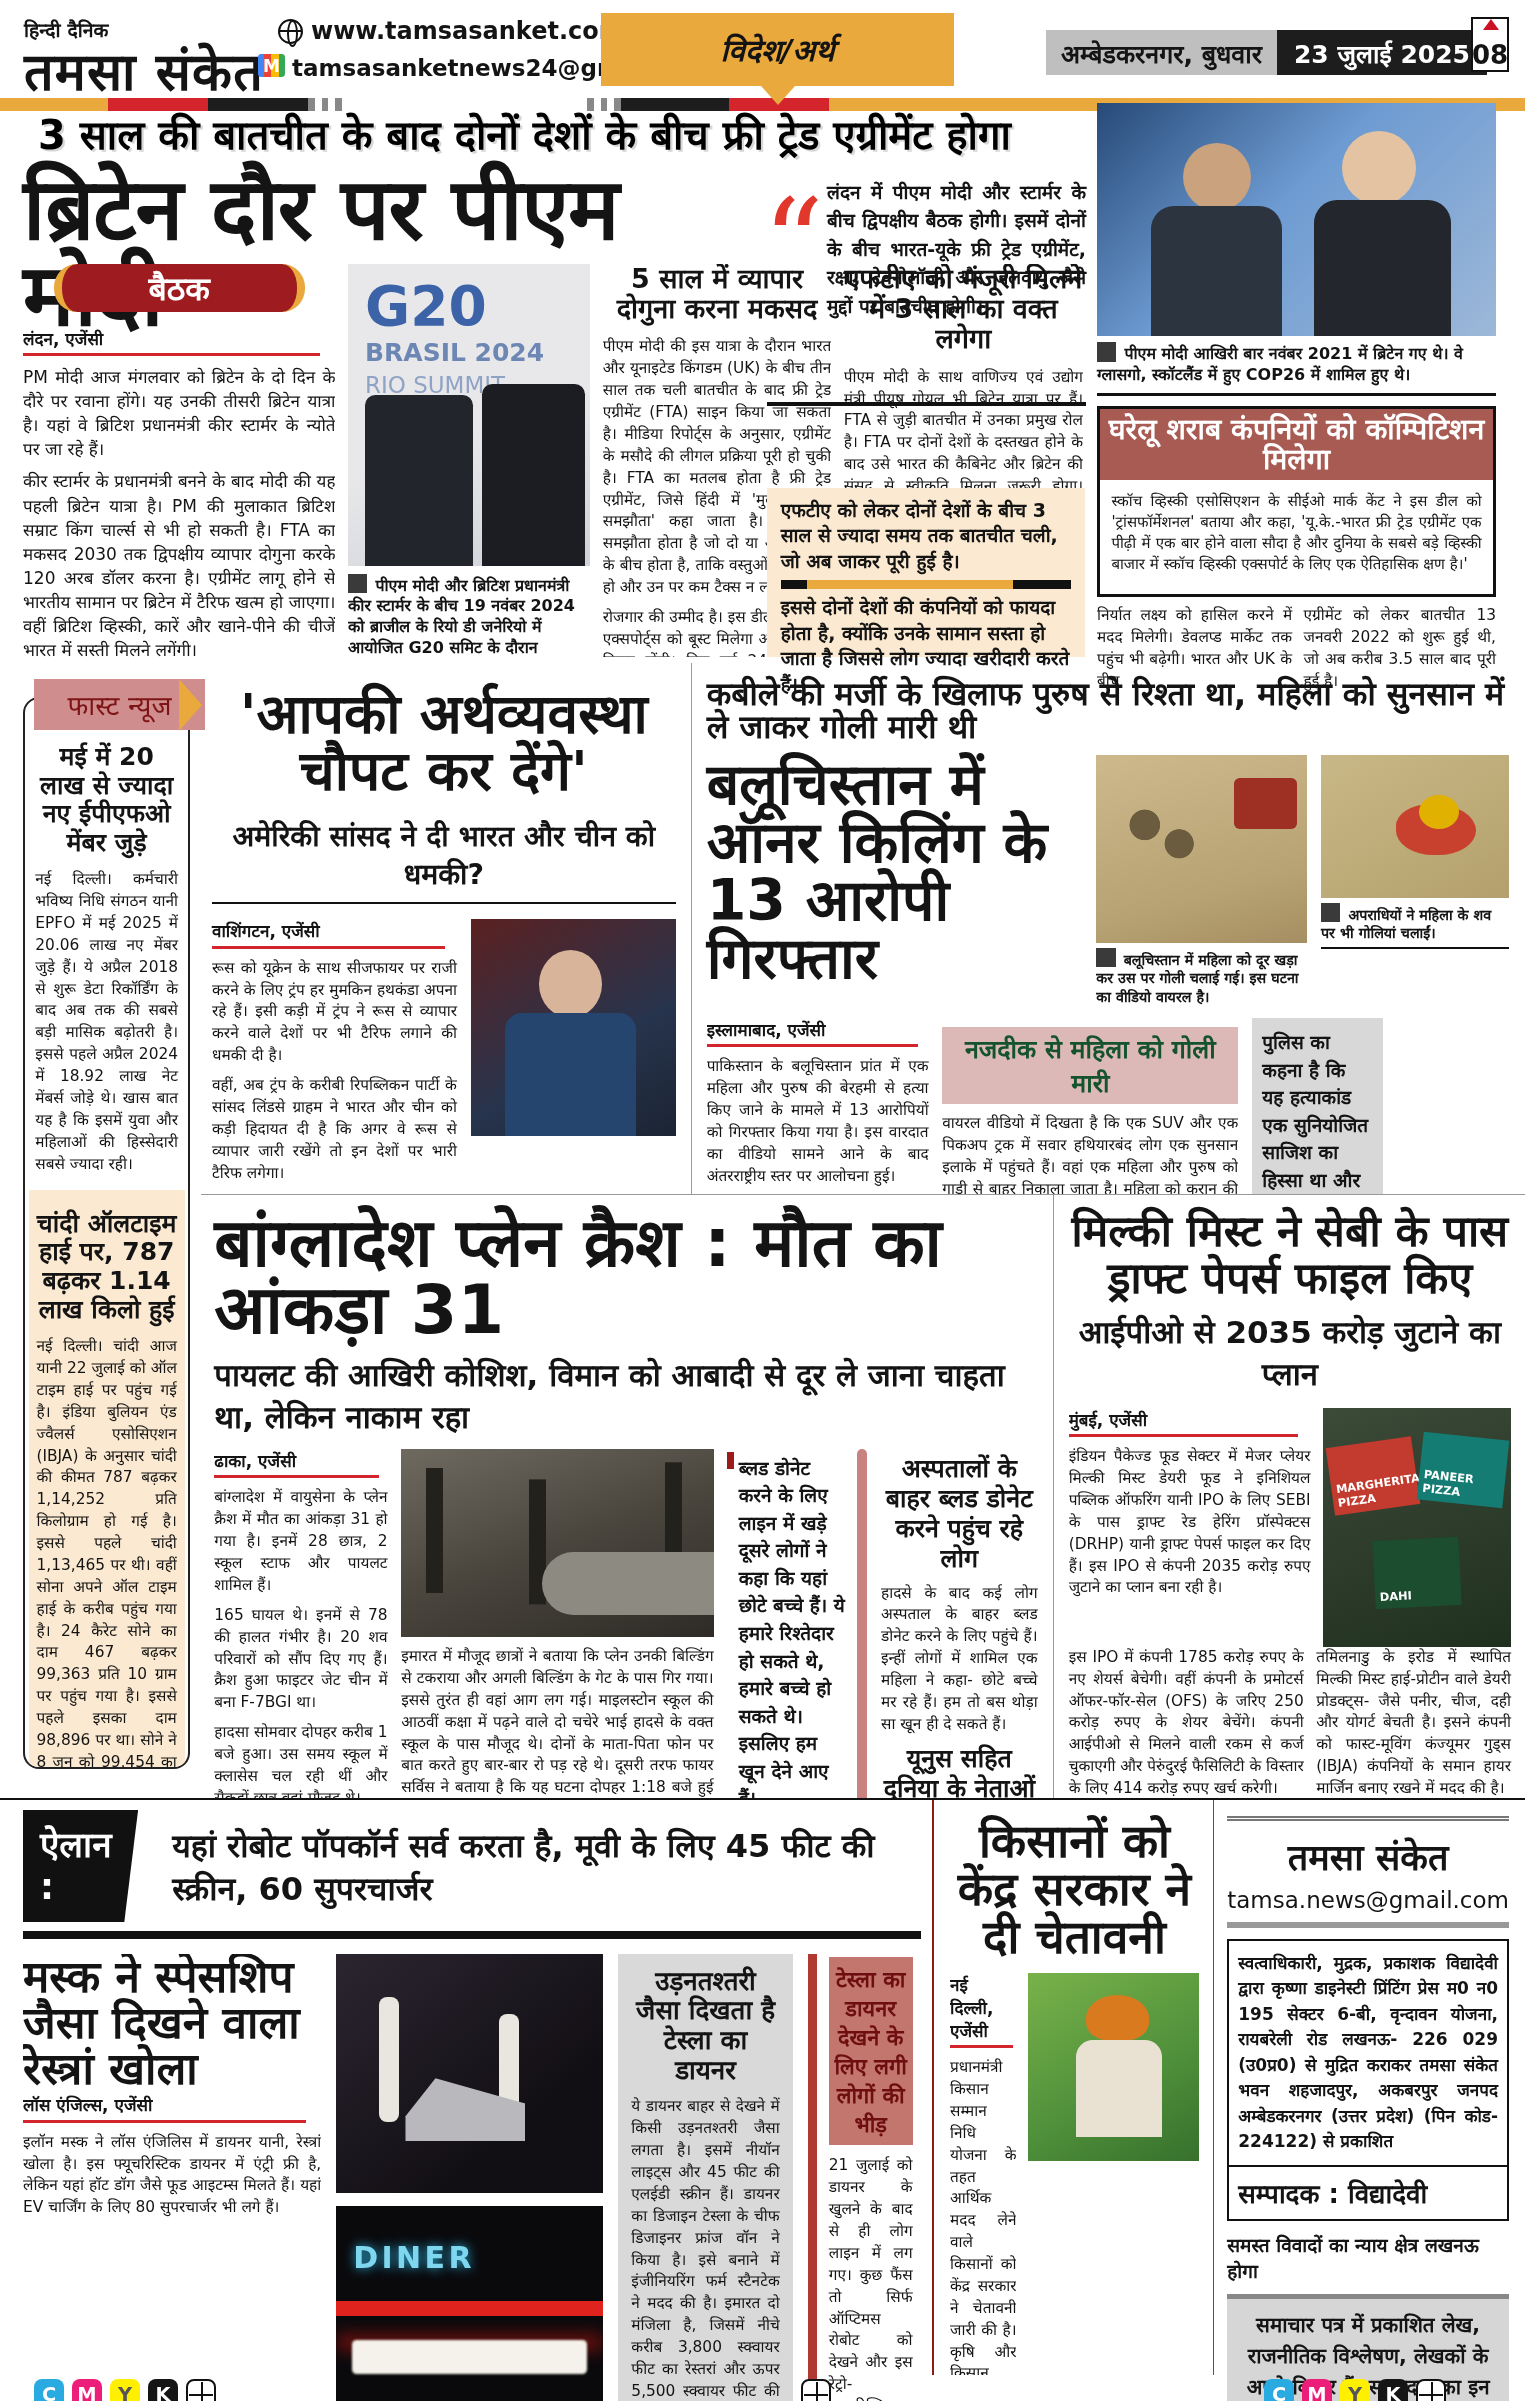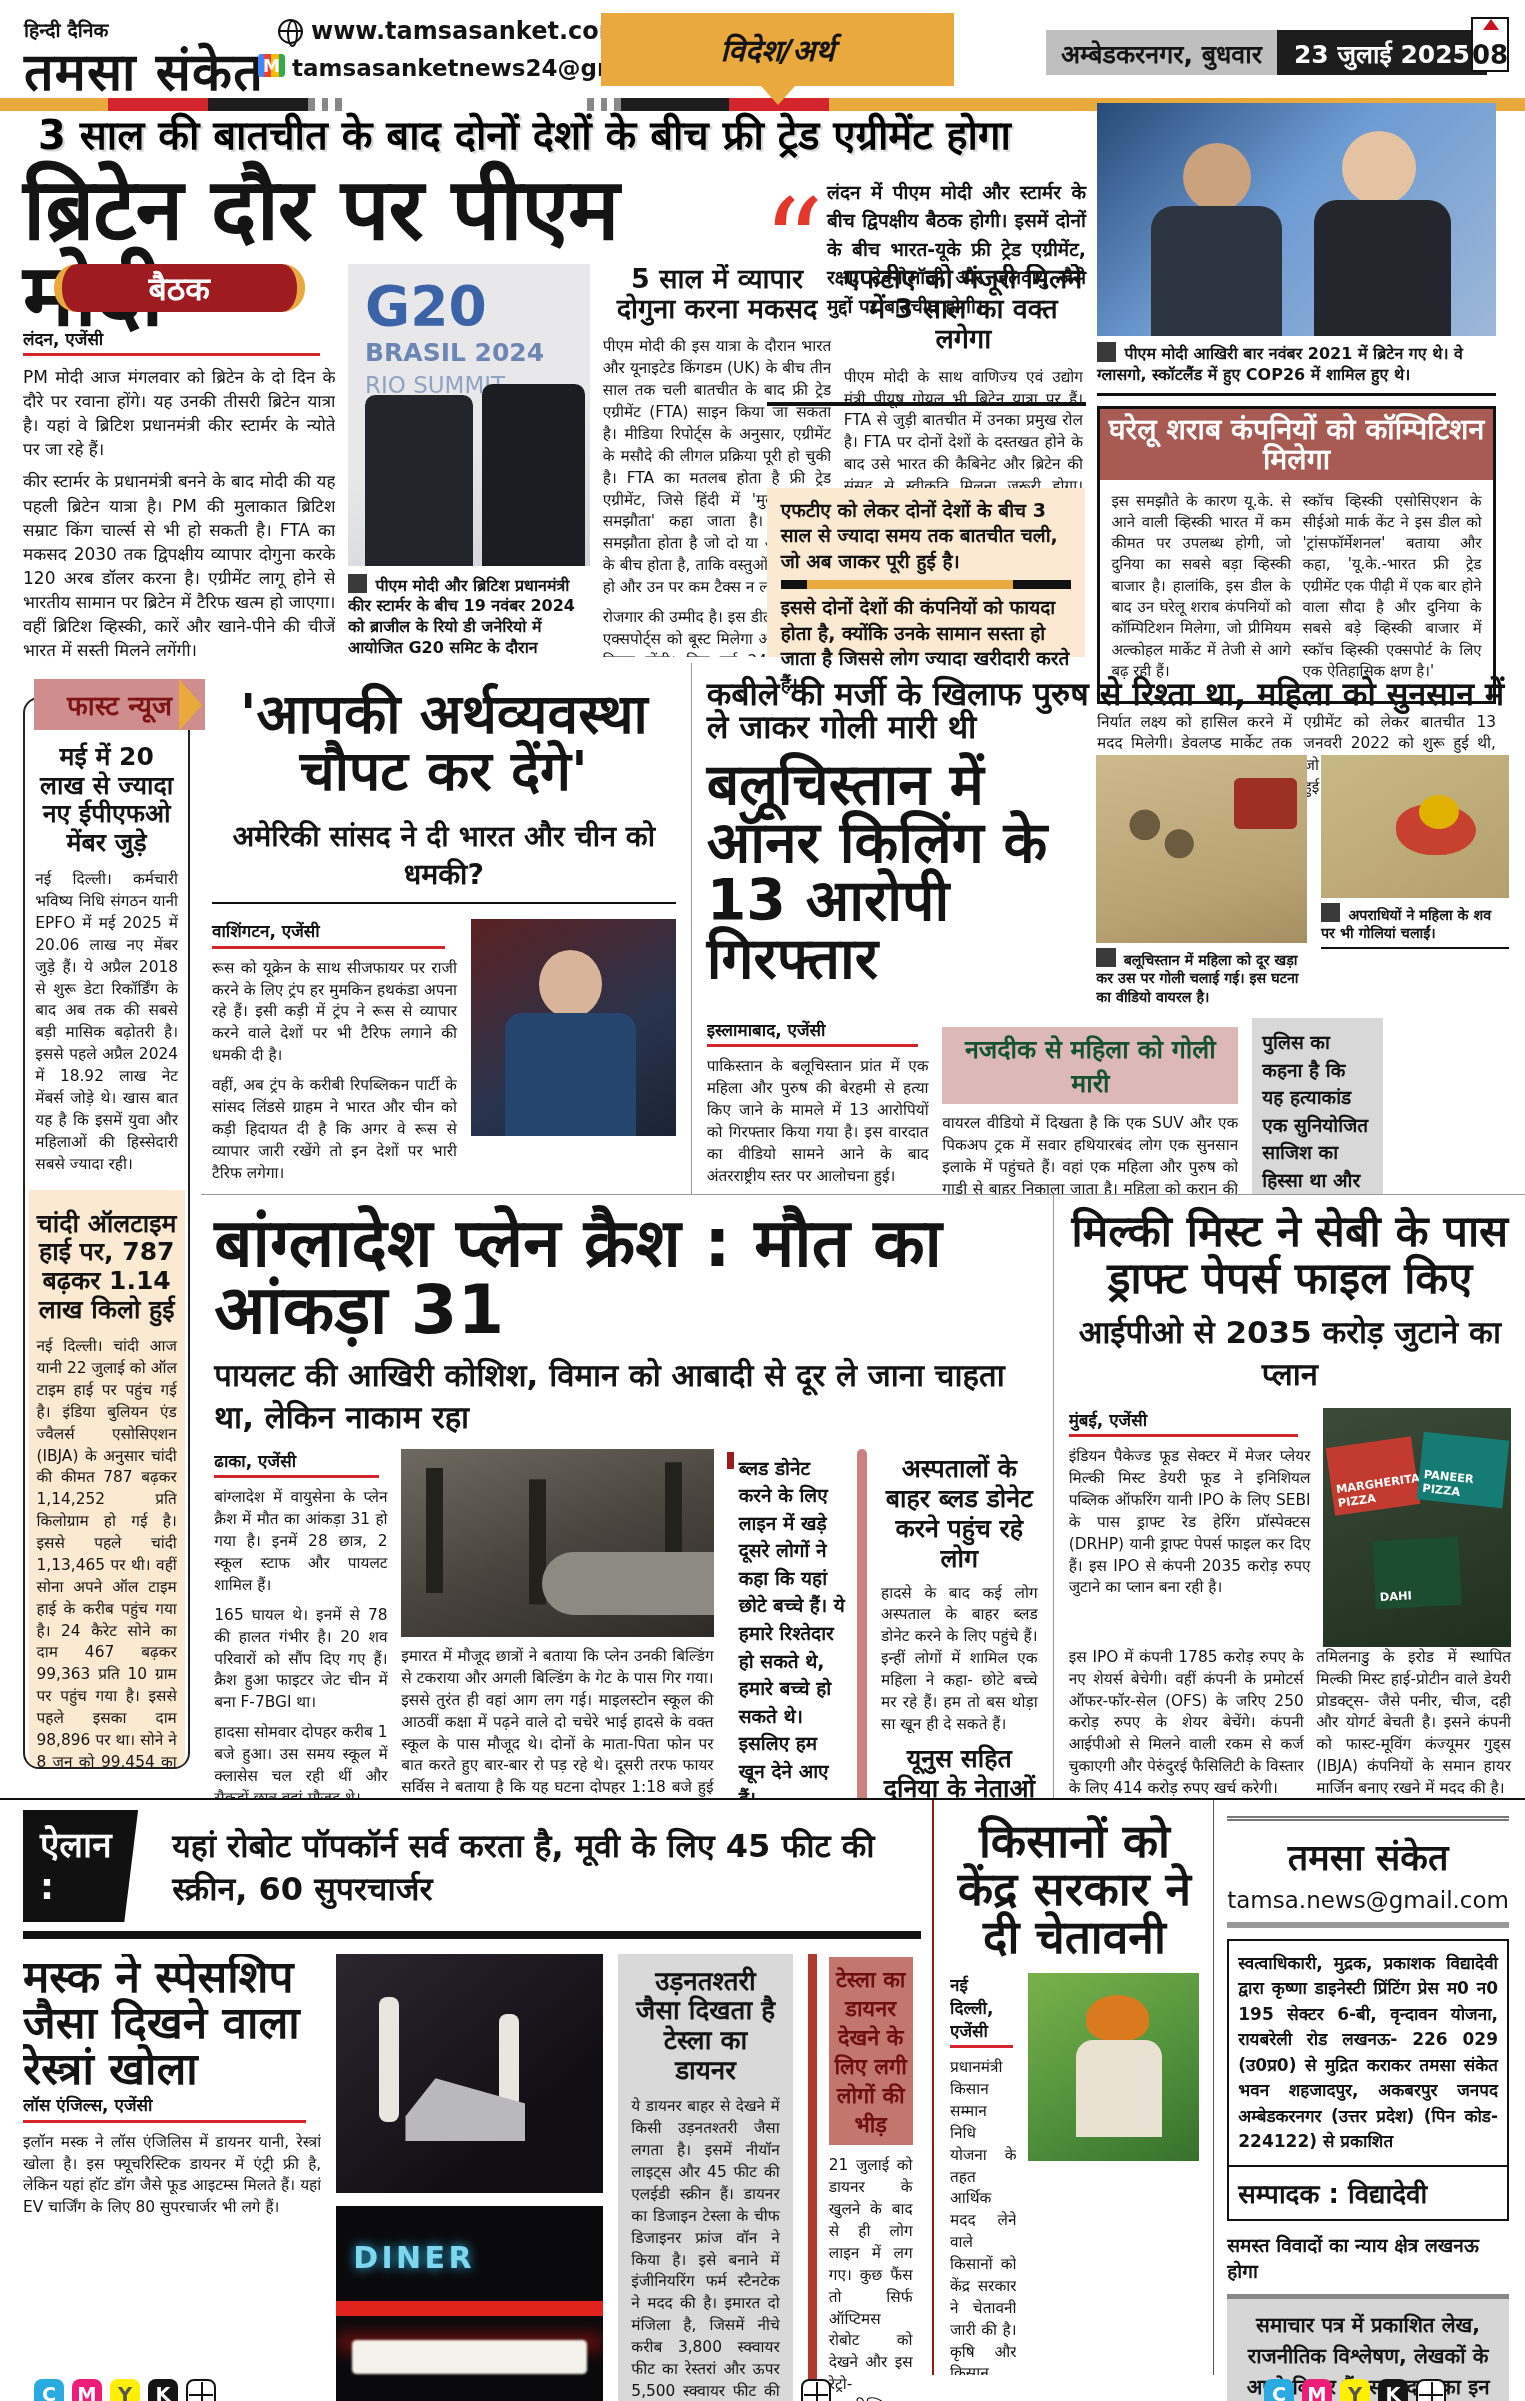--- a/index.html
+++ b/index.html
@@ -83,21 +83,21 @@
   .whiskyhdr{background:var(--maroon);color:#fff;font-size:28.5px;font-weight:900;text-align:center;
      padding:5.7px 3.4px;line-height:1.05;}
   .whiskybody{display:flex;gap:11.4px;padding:10.3px 11.4px;}
   .whiskybody .p{font-size:15px;}
   .whiskycont{display:flex;gap:11.4px;margin-top:8px;}
   
   #mid{display:flex;height:1135px;}
   #fastrail{width:260px;padding:34px 10.3px 5.7px 23px;position:relative;}
   .fastwrap{border:2.9px solid #222;border-radius:16px;padding:34px 10.3px 9px 10.3px;height:1072px;overflow:hidden;}
   .fastbadge{position:absolute;left:34px;top:16px;width:171px;height:51px;background:var(--pinkbadge);
-     color:#7E1416;font-size:27px;font-weight:700;display:flex;align-items:center;justify-content:center;}
+     color:#7E1416;font-size:27px;font-weight:400;display:flex;align-items:center;justify-content:center;}
   .fastbadge::after{content:"";position:absolute;right:-23px;top:0;border:26px solid transparent;
      border-left:23px solid var(--gold);}
   .fntitle{font-size:25px;font-weight:900;text-align:center;line-height:1.15;margin:10.3px 0 11.4px 0;}
   .silverbox{background:var(--cream);margin:15px -6.8px;padding:9px 8px;}
   #midmain{flex:1;display:flex;flex-direction:column;}
   #band1{display:flex;height:531px;}
   #graham{width:490px;padding:23px 15px 0 11.4px;}
   .grahamhead{font-size:55px;font-weight:900;text-align:center;line-height:1.05;margin-bottom:15px;}
   .grahamsub{font-size:28.5px;font-weight:900;text-align:center;border-bottom:2.9px solid #111;padding-bottom:10.3px;margin-bottom:15px;}
   .gphoto{width:205px;height:217px;background:linear-gradient(150deg,#5b2121 0%,#27344d 60%,#1b2433 100%);
@@ -266,21 +266,20 @@
       <div class="mjphoto">
         <span class="head1"></span>
           <span class="head2"></span>
         <span class="body1"></span>
           <span class="body2"></span>
       </div>
       <div class="caption" style="margin-top:6.8px;border-bottom:3.4px solid #111;padding-bottom:6.8px">पीएम मोदी आखिरी बार नवंबर 2021 में ब्रिटेन गए थे। वे ग्लासगो, स्कॉटलैंड में हुए COP26 में शामिल हुए थे।</div>
       <div class="whiskybox">
         <div class="whiskyhdr">घरेलू शराब कंपनियों को कॉम्पिटिशन मिलेगा</div>
         <div class="whiskybody">
-          <p class="p">इस समझौते के कारण यू.के. से आने वाली व्हिस्की भारत में कम कीमत पर उपलब्ध होगी, जो दुनिया का सबसे बड़ा व्हिस्की बाजार है। हालांकि, इस डील के बाद उन घरेलू शराब कंपनियों को कॉम्पिटिशन मिलेगा, जो प्रीमियम अल्कोहल मार्केट में तेजी से आगे बढ़ रही हैं।</p>
           <p class="p">स्कॉच व्हिस्की एसोसिएशन के सीईओ मार्क केंट ने इस डील को 'ट्रांसफॉर्मेशनल' बताया और कहा, 'यू.के.-भारत फ्री ट्रेड एग्रीमेंट एक पीढ़ी में एक बार होने वाला सौदा है और दुनिया के सबसे बड़े व्हिस्की बाजार में स्कॉच व्हिस्की एक्सपोर्ट के लिए एक ऐतिहासिक क्षण है।'</p>
         </div>
       </div>
       <div class="whiskycont">
         <p class="p">निर्यात लक्ष्य को हासिल करने में मदद मिलेगी। डेवलप्ड मार्केट तक पहुंच भी बढ़ेगी। भारत और UK के बीच</p>
         <p class="p">एग्रीमेंट को लेकर बातचीत 13 जनवरी 2022 को शुरू हुई थी, जो अब करीब 3.5 साल बाद पूरी हुई है।</p>
       </div>
     </div>
   </section>
 

